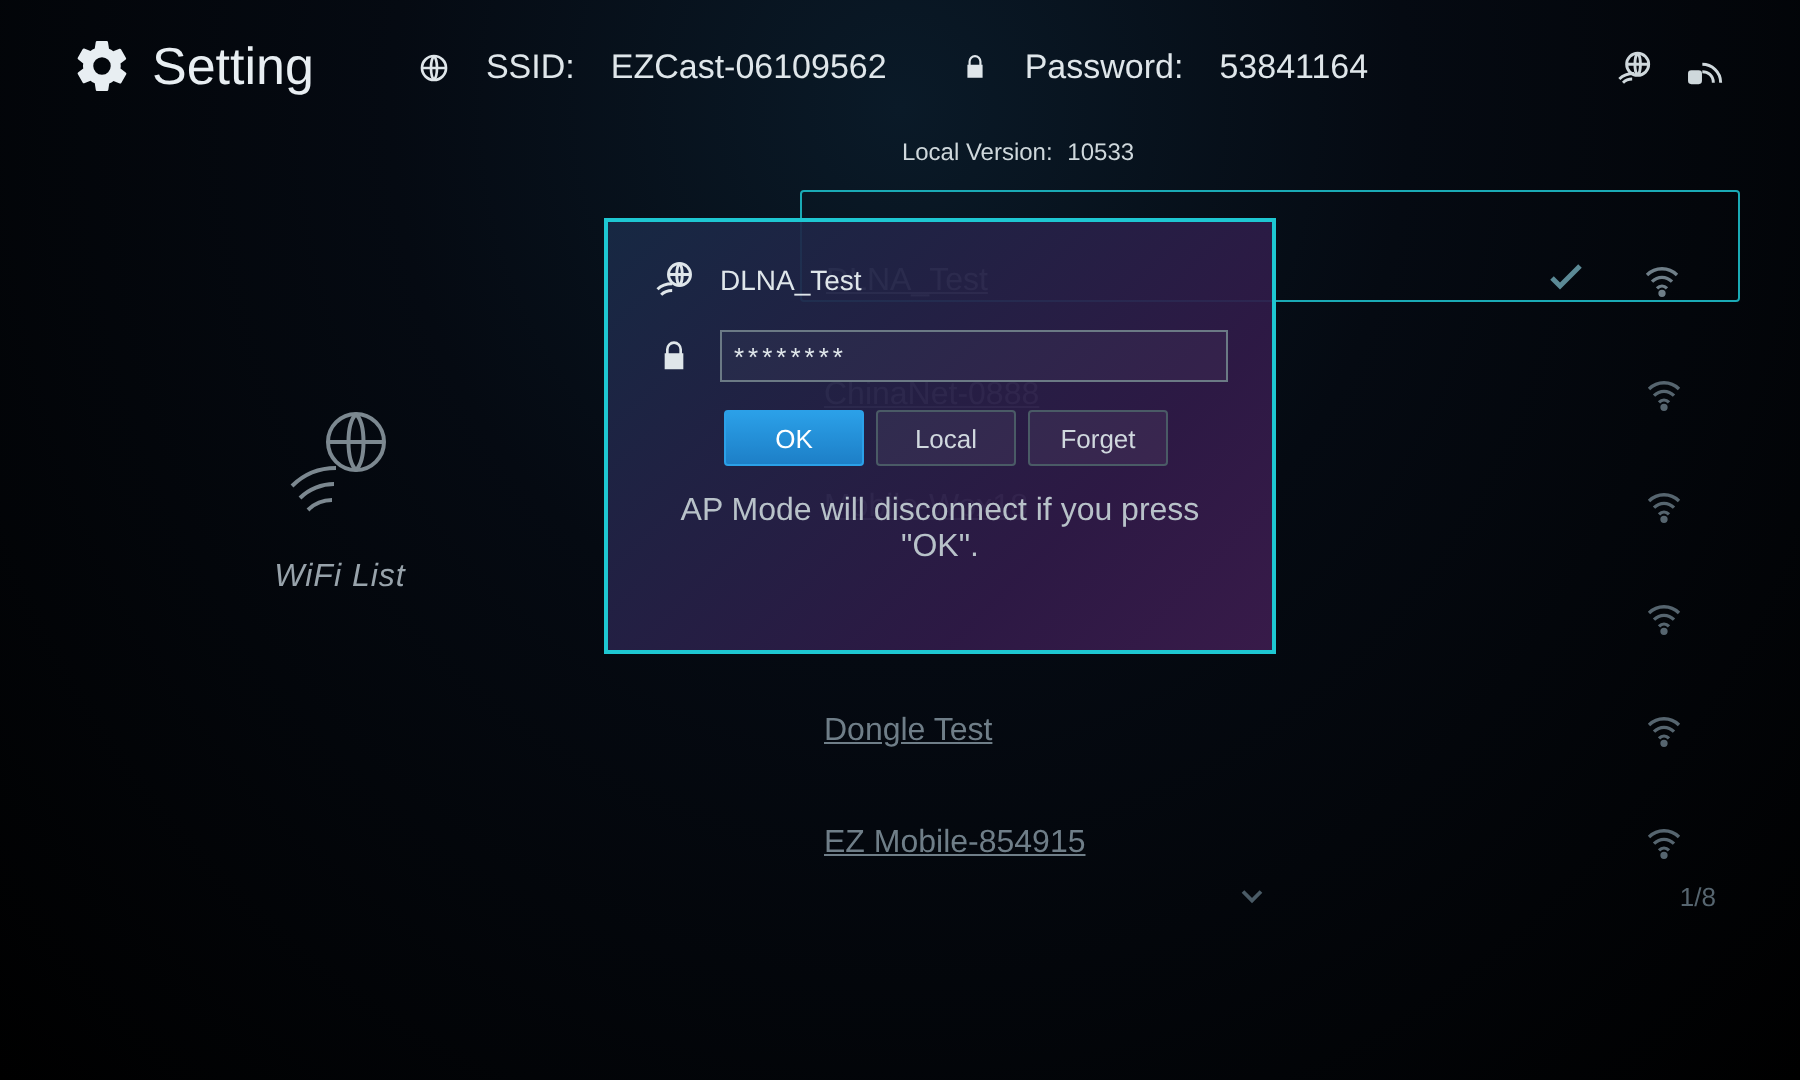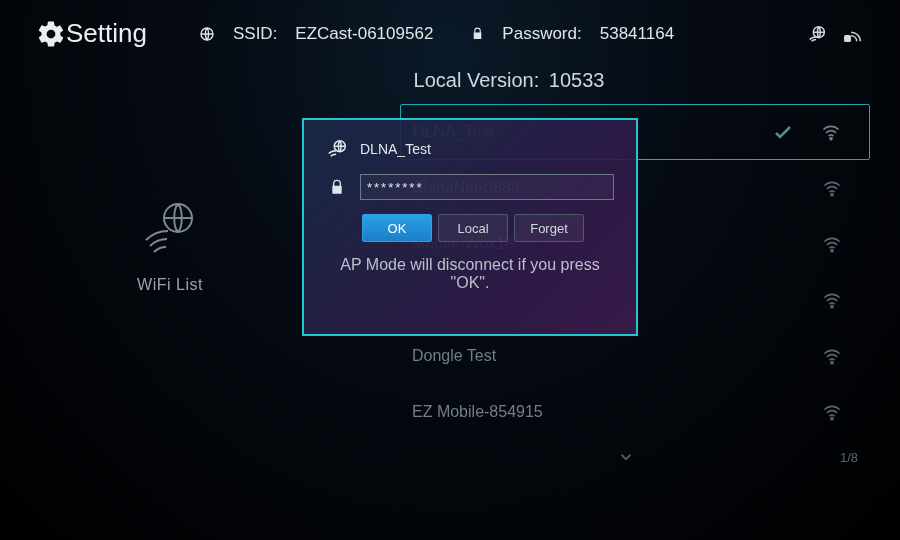--- a/index.html
+++ b/index.html
@@ -10,70 +10,72 @@
     color: #cfd8dc;
     position: relative;
   }
   
   .header {
     display: flex;
     align-items: center;
     padding: 18px 36px 10px 36px;
     gap: 18px;
   }
-  .title-group { display: flex; align-items: center; }
+  .title-group { display: flex; gap: 10px; }
   .title { font-size: 26px; color: #e8eef2; font-weight: 400; }
   .header-field { display: flex; align-items: center; gap: 18px; font-size: 17px; color: #dfe6ea; margin-left: 34px;}
   .header-field .label { }
   .header-spacer { flex: 1; }
   .header-icons { display: flex; align-items: center; gap: 14px; }
 
   
   .version-line {
     text-align: center;
-    font-size: 20px;
+    font-size: 12px;
     color: #cfd8dc;
     margin-top: 10px;
     margin-bottom: 6px;
     padding-left: 118px;
   }
   .version-line .v-label { margin-right: 4px; }
 
   
   .main {
     position: relative;
     height: 420px;
   }
 
   
   .wifi-panel {
     position: absolute;
     left: 110px;
-    top: 96px;
+    top: 108px;
     width: 120px;
     text-align: center;
     color: #98a3ab;
+    font-style: italic;
   }
   .wifi-panel .panel-label { margin-top: 14px; font-size: 16px; letter-spacing: 0.5px; }
 
   
   .net-list {
     position: absolute;
     left: 400px;
     top: 6px;
     width: 470px;
   }
   .net-item {
     display: flex;
-    align-items: center;
+    align-items: flex-end;
     height: 56px;
     padding: 0 12px;
     font-size: 16px;
     color: #6f7e88;
     position: relative;
+    text-decoration: underline;
   }
   .net-item .net-name { flex: 1; }
   .net-item .net-check { width: 50px; text-align: center; font-size: 20px; color: #5b7a86; }
   .net-item .net-signal { width: 36px; text-align: right; }
   .net-item.selected {
     border: 1px solid #1aaab5;
     border-radius: 2px;
     color: #7f909a;
   }
   .net-list .scroll-row {

